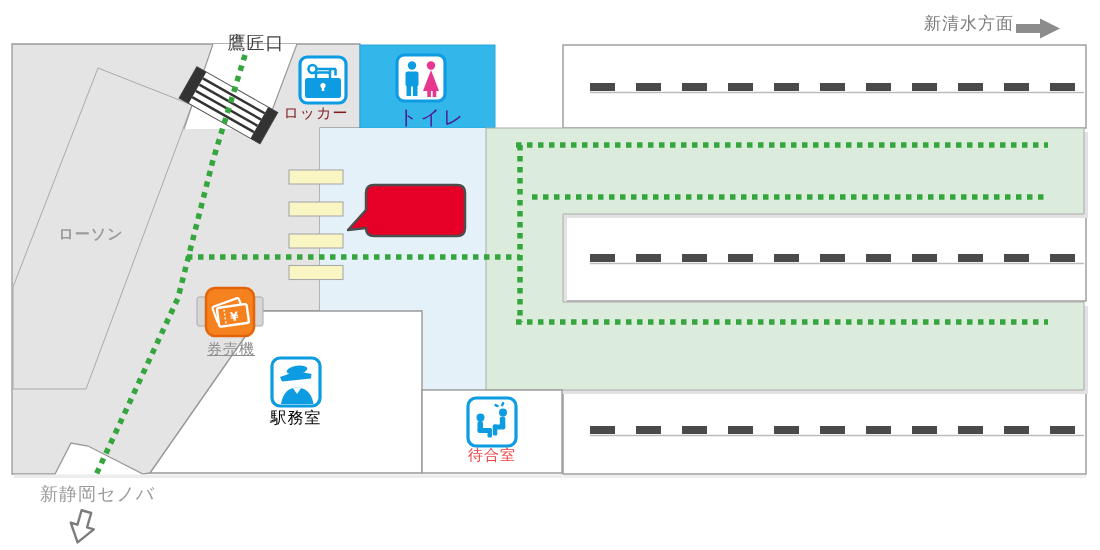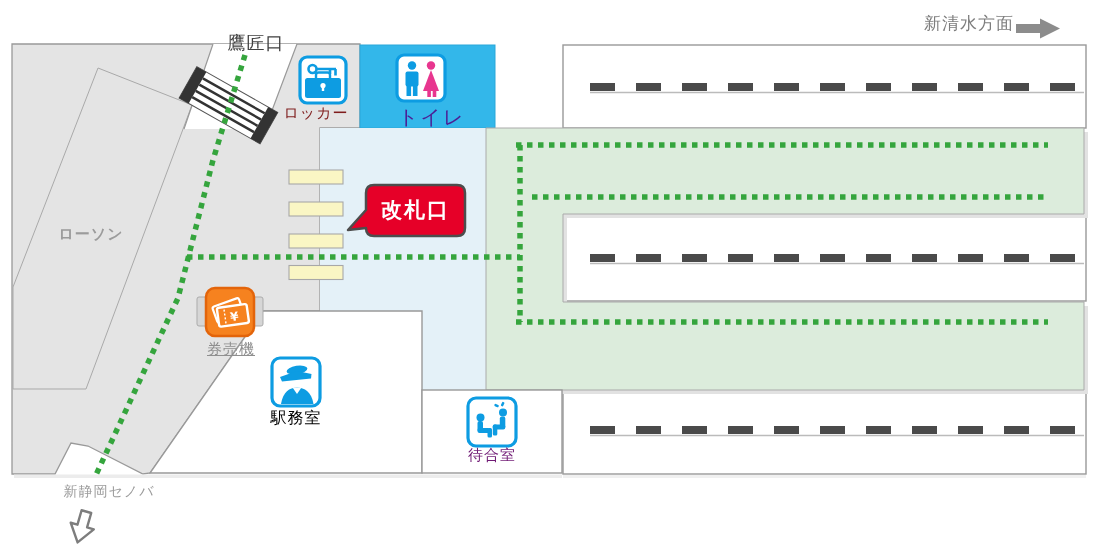--- a/index.html
+++ b/index.html
@@ -7,22 +7,22 @@
          font-family:"DejaVu Sans",sans-serif;}
   .stage svg{position:absolute;left:0;top:0;}
   .lbl{position:absolute;text-align:center;color:#979797;line-height:1.1;
        letter-spacing:1px;white-space:nowrap;}
   .lbl-takajo   {left:226px;top:33px;width:60px;font-size:18px;color:#404040;}
   .lbl-locker   {left:283px;top:105px;width:66px;font-size:15px;color:#7f1d1d;}
   .lbl-toilet   {left:398px;top:106px;width:60px;font-size:20px;color:#4c1d95;letter-spacing:2px;}
   .lbl-lawson   {left:55px;top:226px;width:72px;font-size:15px;color:#9b9b9b;font-weight:bold;}
   .lbl-kenbaiki {left:197px;top:341px;width:68px;font-size:15px;color:#8f8f8f;text-decoration:underline;}
   .lbl-ekimu    {left:261px;top:409px;width:70px;font-size:16px;color:#000000;}
-  .lbl-machiai  {left:459px;top:447px;width:66px;font-size:15px;color:#701a75;}
-  .lbl-cenova   {left:53px;top:484px;width:112px;font-size:14px;color:#9b9b9b;}
+  .lbl-machiai  {left:459px;top:447px;width:66px;font-size:15px;color:#ef4444;}
+  .lbl-cenova   {left:40px;top:484px;width:112px;font-size:18px;color:#9b9b9b;}
   .lbl-shimizu  {left:920px;top:14px;width:98px;font-size:17px;color:#7d7d7d;}
   .lbl-gate{position:absolute;left:366px;top:185px;width:99px;height:51px;line-height:51px;
             text-align:center;color:#ffffff;font-size:21px;font-weight:bold;letter-spacing:2px;}
 </style>
 </head>
 <body>
 
 <div class="stage">
 
 <svg width="1100" height="550" viewBox="0 0 1100 550">
@@ -153,19 +153,18 @@
   <g transform="translate(82,527) rotate(16)">
     <path d="M-5,-16 L5,-16 L5,-1 L12,-1 L0,16 L-12,-1 L-5,-1 Z" fill="#ffffff" stroke="#7d7d7d" stroke-width="2.4" stroke-linejoin="round"></path>
   </g>
 </svg>
 
 <div class="lbl lbl-shimizu">新清水方面</div>
 <div class="lbl lbl-takajo">鷹匠口</div>
 <div class="lbl lbl-locker">ロッカー</div>
 <div class="lbl lbl-toilet">トイレ</div>
 <div class="lbl lbl-lawson">ローソン</div>
-<div class="lbl-gate">改札口</div>
 <div class="lbl lbl-kenbaiki">券売機</div>
 <div class="lbl lbl-ekimu">駅務室</div>
 <div class="lbl lbl-machiai">待合室</div>
 <div class="lbl lbl-cenova">新静岡セノバ</div>
 
 </div>
 
 </body></html>

